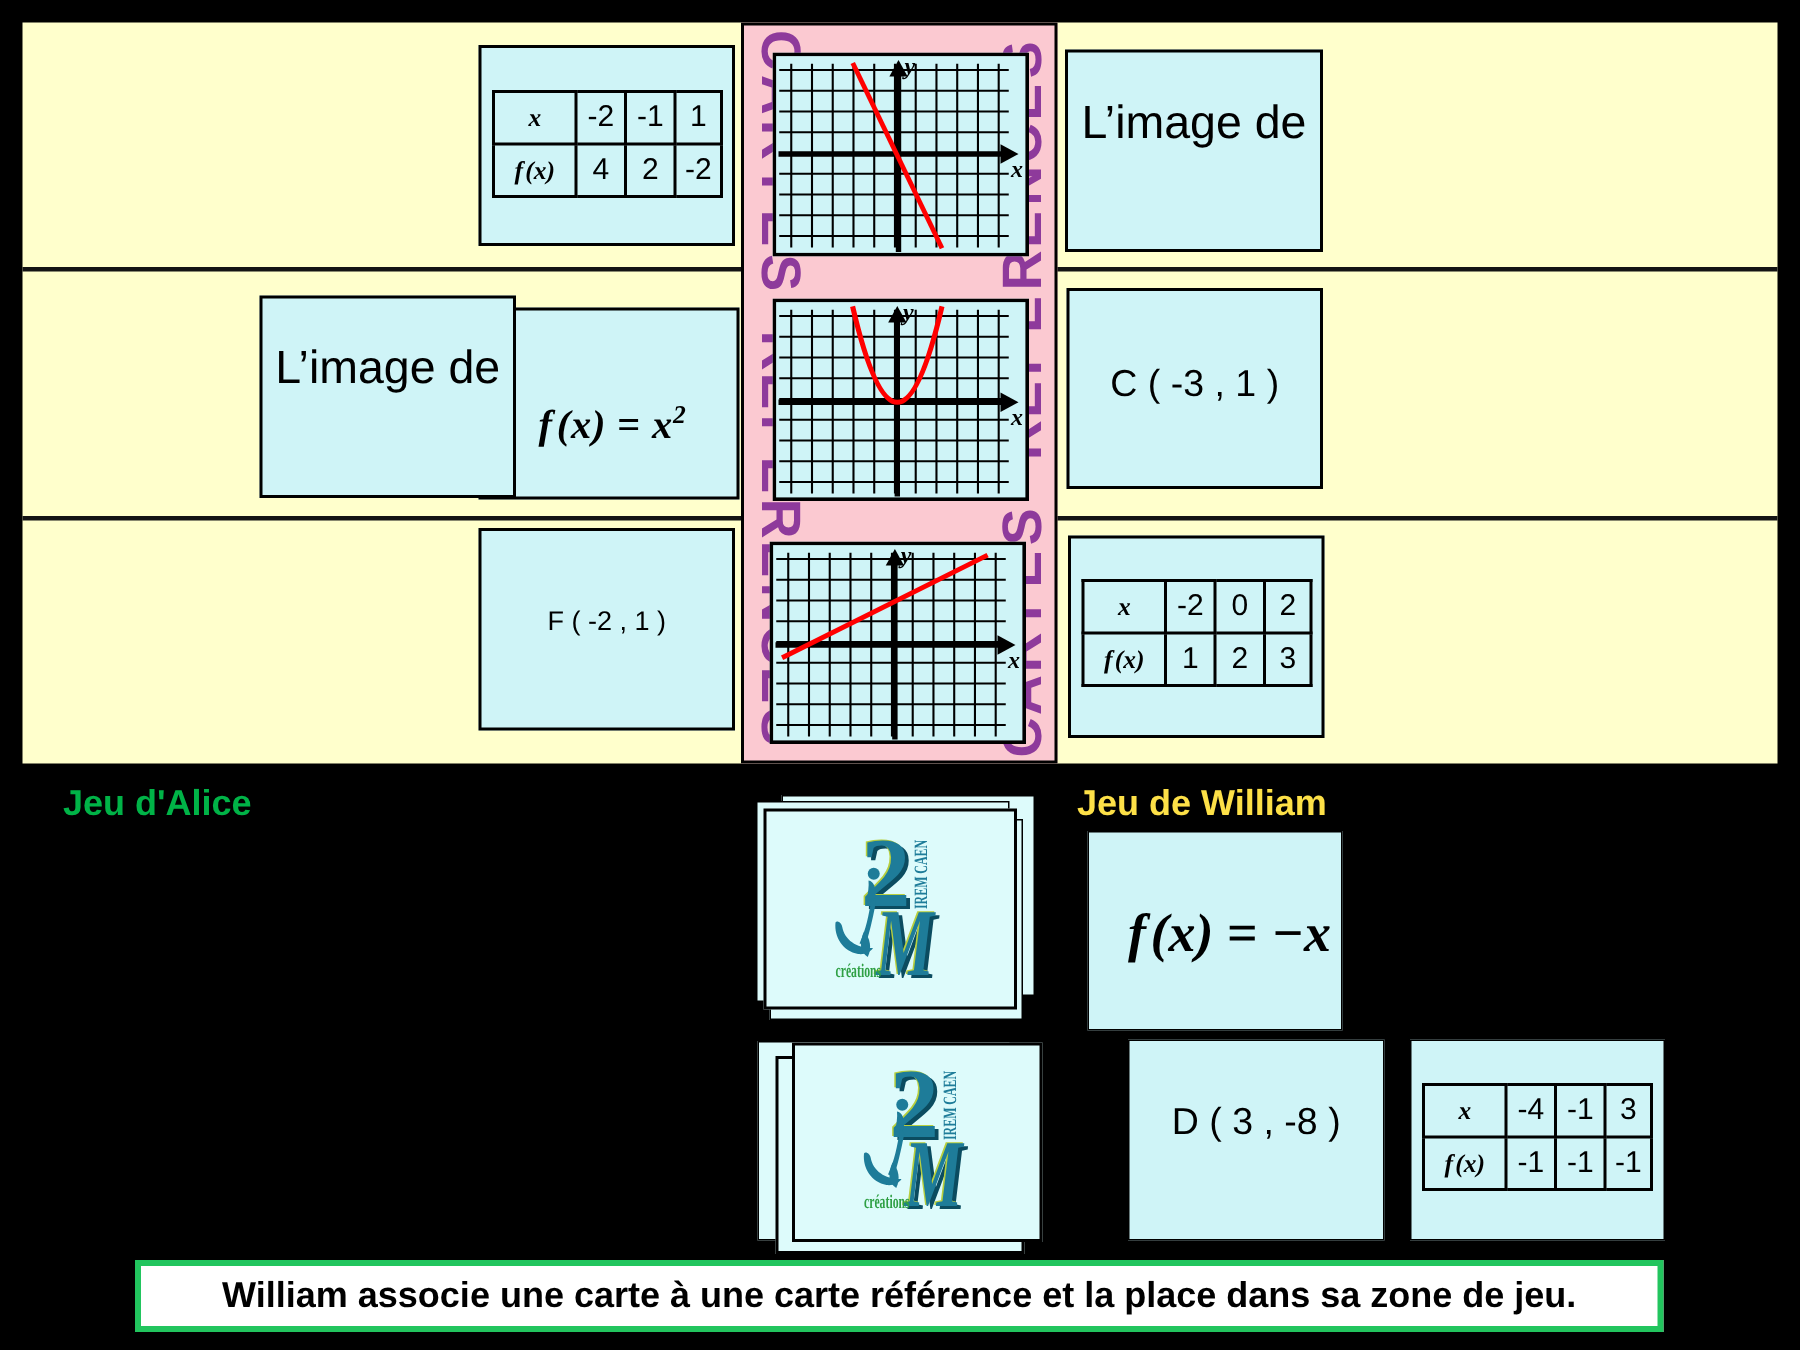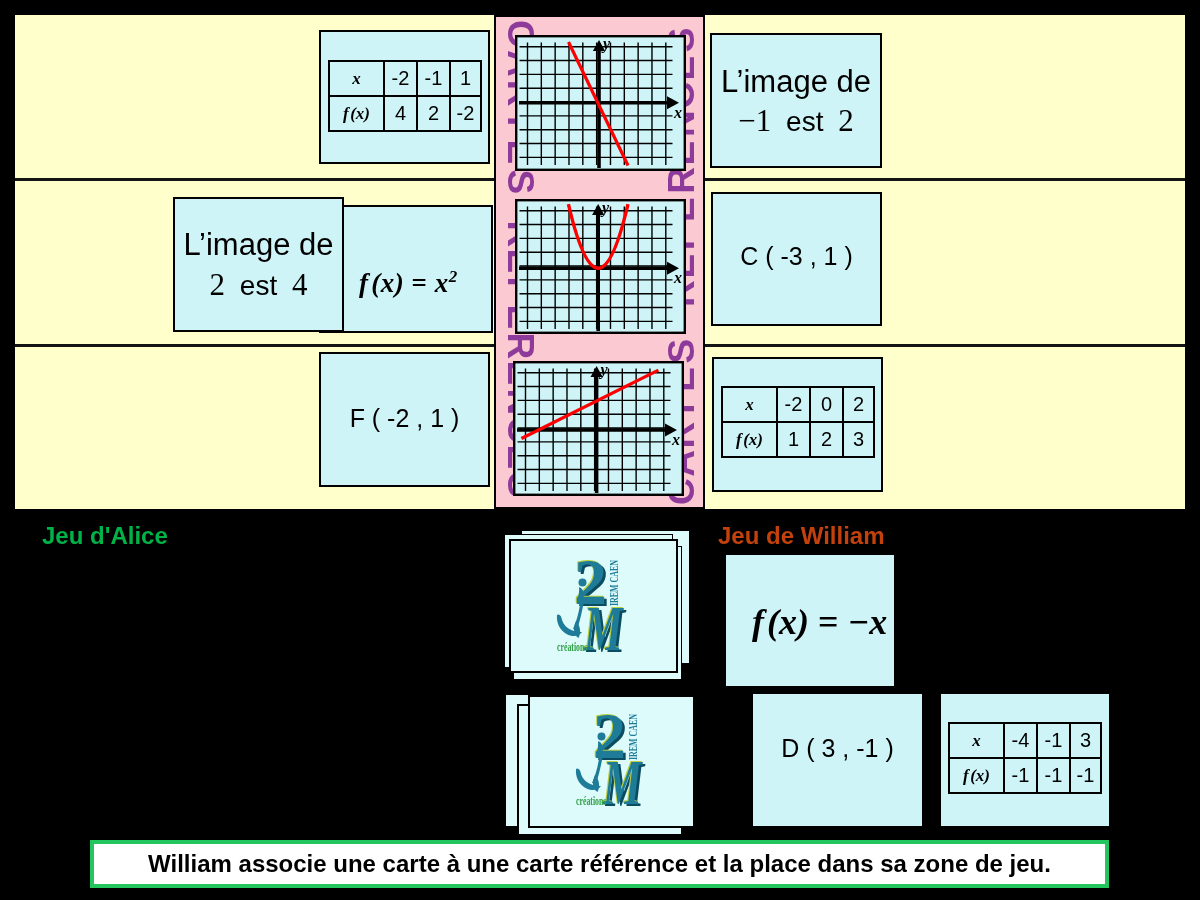--- a/index.html
+++ b/index.html
@@ -42,38 +42,36 @@
       <td style="border:2px solid #000;font-size:20px;">4</td>
       <td style="border:2px solid #000;font-size:20px;">2</td>
       <td style="border:2px solid #000;font-size:20px;">-2</td>
     </tr>
   </tbody>
     </table>
 </div>
 
 <div class="card" style="left:710px;top:33px;width:172px;height:135px;text-align:center;">
   <div style="position:absolute;top:29px;width:100%;font-size:31px;">L’image de</div>
-  <div style="position:absolute;top:68px;width:100%;font-size:28px;word-spacing:7px;"><span class="ser" style="font-size:31px;">−1</span> est <span class="ser" style="font-size:31px;">2</span></div>
 </div>
 
 <div class="card" style="left:319px;top:205px;width:174px;height:128px;">
   <div class="ser" style="position:absolute;left:38px;top:60px;font-size:27px;letter-spacing:0.5px;font-weight:bold;font-style:italic;">f (x) <span style="font-style:normal;">=</span> x<sup style="font-size:17px;">2</sup></div>
 </div>
 
 <div class="card" style="left:173px;top:197px;width:171px;height:135px;text-align:center;">
   <div style="position:absolute;top:28px;width:100%;font-size:31px;">L’image de</div>
-  <div style="position:absolute;top:68px;width:100%;font-size:28px;word-spacing:7px;"><span class="ser" style="font-size:31px;">2</span> est <span class="ser" style="font-size:31px;">4</span></div>
 </div>
 
 <div class="card" style="left:711px;top:192px;width:171px;height:134px;text-align:center;">
   <div style="position:absolute;top:48px;width:100%;font-size:25px;">C ( -3 , 1 )</div>
 </div>
 
 <div class="card" style="left:319px;top:352px;width:171px;height:135px;text-align:center;">
-  <div style="position:absolute;top:50px;width:100%;font-size:25px;">F ( -2 , 1 )</div>
+  <div style="position:absolute;top:50px;width:100%;font-size:18px;">F ( -2 , 1 )</div>
 </div>
 
 <div class="card" style="left:712px;top:357px;width:171px;height:135px;">
   <table style="position:absolute;left:7px;top:27px;border-collapse:collapse;text-align:center;">
     <tbody>
         <tr>
       <td class="ser" style="border:2px solid #000;width:51px;height:31px;font-style:italic;font-weight:bold;font-size:17px;">x</td>
       <td style="border:2px solid #000;width:29px;font-size:20px;">-2</td>
       <td style="border:2px solid #000;width:29px;font-size:20px;">0</td>
       <td style="border:2px solid #000;width:27px;font-size:20px;">2</td>
@@ -125,21 +123,21 @@
   <path d="M152 62.5l12 6.5-12 6.5z" fill="#000"></path>
   <path d="M77.5 16L83.6 5l6.1 11z" fill="#000"></path>
   <text x="87.5" y="14" class="ser" font-style="italic" font-weight="bold" font-size="16">y</text>
   <text x="159" y="84" class="ser" font-style="italic" font-weight="bold" font-size="16">x</text>
   <line x1="8.4" y1="77.5" x2="145.4" y2="9.1" stroke="#f00" stroke-width="3.2"></line>
   <rect x="1.2" y="1.2" width="168.6" height="132.6" fill="none" stroke="#000" stroke-width="2.4"></rect>
 </svg>
 
 <div class="abs" style="left:42px;top:522px;font-size:24px;font-weight:bold;color:#00b347;">Jeu d'Alice</div>
 
-<div class="abs" style="left:718px;top:522px;font-size:24px;font-weight:bold;color:#c2410c;">Jeu de William</div>
+<div class="abs" style="left:718px;top:522px;font-size:24px;font-weight:bold;color:#fde047;">Jeu de William</div>
 
 <svg class="abs" style="left:0;top:0" width="0" height="0">
  <defs>
   <g id="jmlogo" font-family="'Liberation Serif',serif">
     <g transform="translate(2.5,2)" fill="#0b4c60">
       <text x="17" y="45" font-weight="bold" font-size="66">2</text>
       <g transform="translate(27,91) scale(0.68,1)">
             <text font-weight="bold" font-style="italic" font-size="64">M</text>
           </g>
     </g>
@@ -188,21 +186,21 @@
 
 <div class="abs" style="left:517px;top:704px;width:166px;height:132px;background:#ddfbfb;border:2px solid #000;box-sizing:border-box;"></div>
 
 <div class="abs" style="left:528px;top:695px;width:167px;height:133px;background:#ddfbfb;border:2px solid #000;box-sizing:border-box;">
   <svg style="position:absolute;left:46px;top:16px;overflow:visible" width="66" height="92" viewBox="0 0 66 92">
       <use href="#jmlogo"></use>
     </svg>
 </div>
 
 <div class="card" style="left:752px;top:693px;width:171px;height:134px;text-align:center;border:1px solid #000;">
-  <div style="position:absolute;top:40px;width:100%;font-size:25px;">D ( 3 , -1 )</div>
+  <div style="position:absolute;top:40px;width:100%;font-size:25px;">D ( 3 , -8 )</div>
 </div>
 
 <div class="card" style="left:940px;top:693px;width:170px;height:134px;border:1px solid #000;">
   <table style="position:absolute;left:7px;top:28px;border-collapse:collapse;text-align:center;">
     <tbody>
         <tr>
       <td class="ser" style="border:2px solid #000;width:51px;height:31px;font-style:italic;font-weight:bold;font-size:17px;">x</td>
       <td style="border:2px solid #000;width:29px;font-size:20px;">-4</td>
       <td style="border:2px solid #000;width:29px;font-size:20px;">-1</td>
       <td style="border:2px solid #000;width:27px;font-size:20px;">3</td>

